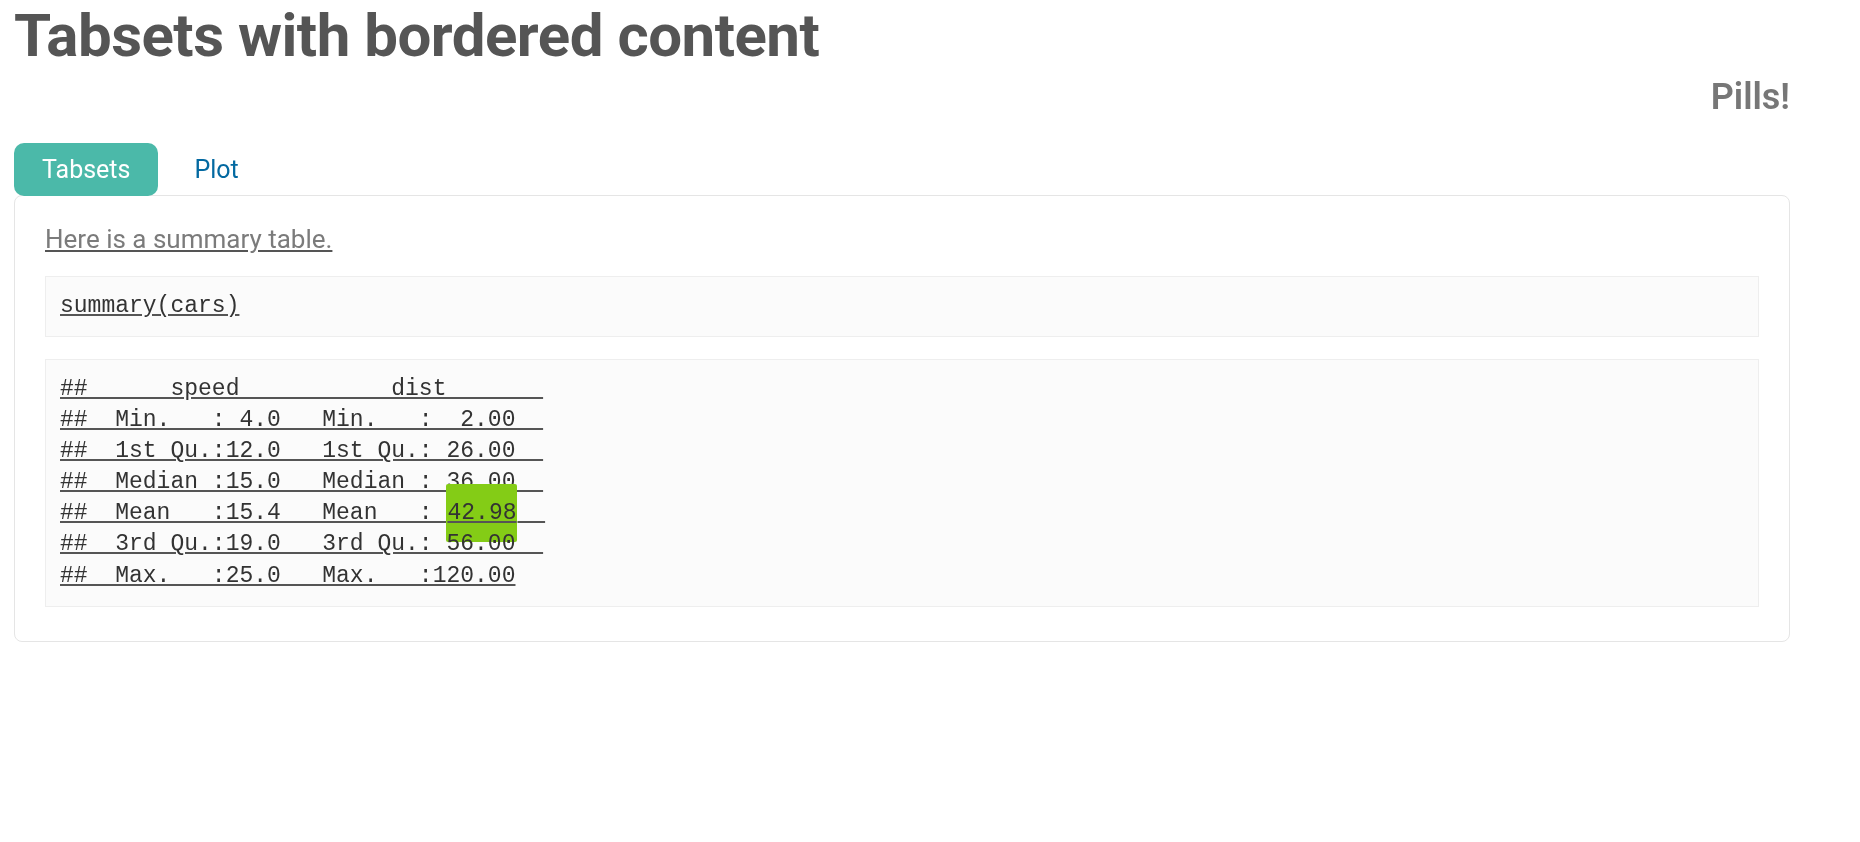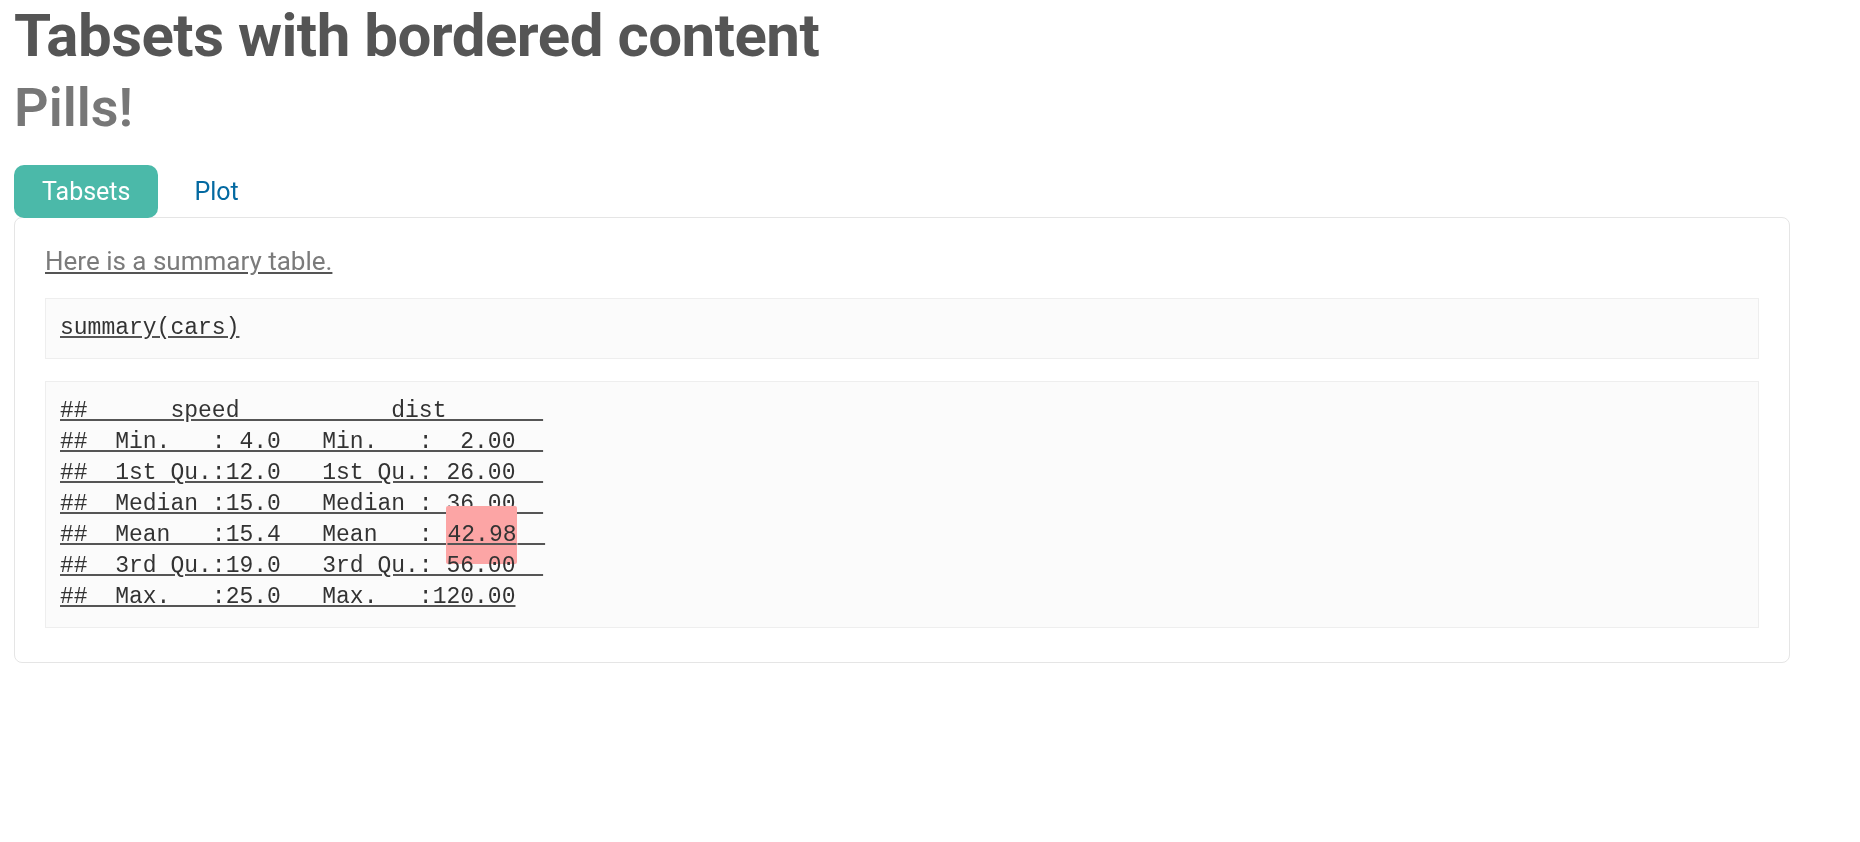--- a/index.html
+++ b/index.html
@@ -16,25 +16,26 @@
   }
   h1.title {
     font-size: 60px;
     font-weight: 700;
     color: #555555;
     margin: 0 0 4px 0;
     letter-spacing: -0.5px;
     line-height: 1.2;
   }
   h2.subtitle {
-    font-size: 54px;
+    font-size: 36px;
     font-weight: 600;
     color: #777777;
     margin: 0 0 24px 0;
     line-height: 1.2;
+    text-align: right;
   }
   .nav-pills {
     display: flex;
     list-style: none;
     padding: 0;
     margin: 0;
     gap: 4px;
   }
   .nav-pills .nav-item {
     margin: 0 4px 0 0;
@@ -74,21 +75,21 @@
     line-height: 1.35;
     color: #333333;
     white-space: pre;
     overflow-x: auto;
     margin: 0 0 22px 0;
   }
   pre.outputblock {
     margin-bottom: 0;
   }
   .hl {
-    background: #fca5a5;
+    background: #84cc16;
     border-radius: 2px;
     padding: 16px 1px;
   }
 </style>
 </head>
 <body>
 
 <div class="wrap">
 
   <h1 class="title">Tabsets with bordered content</h1>

